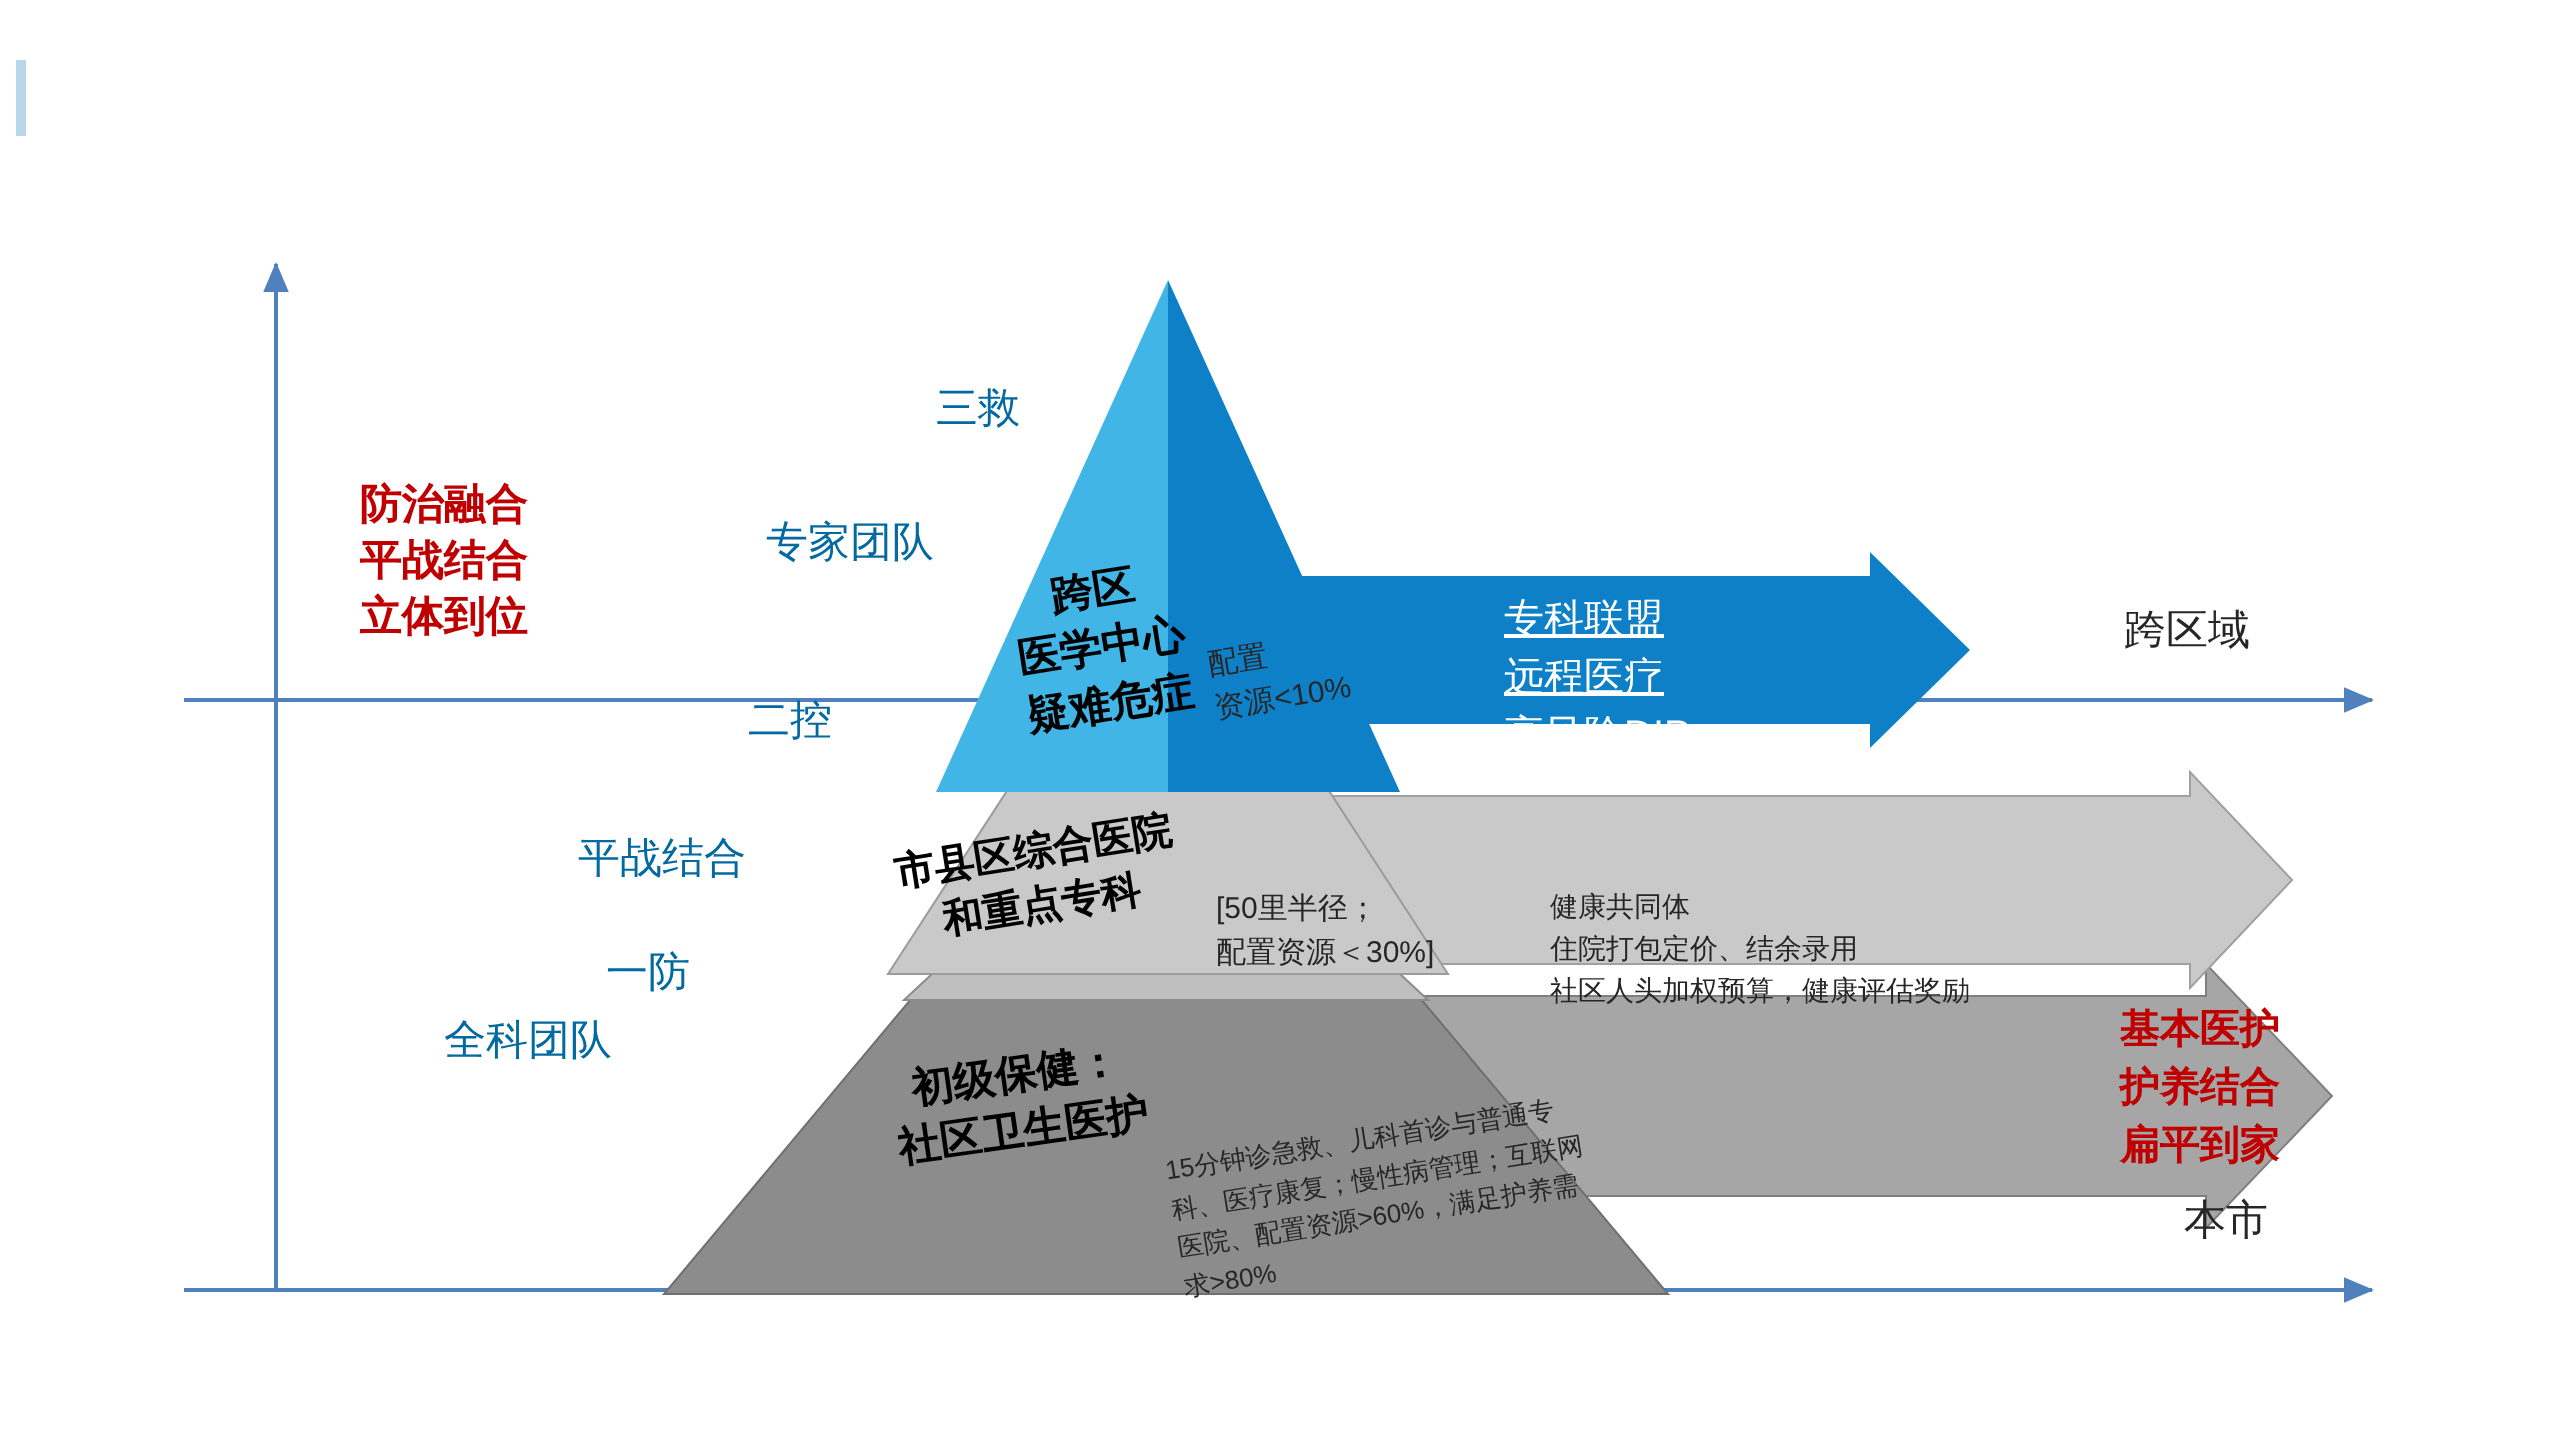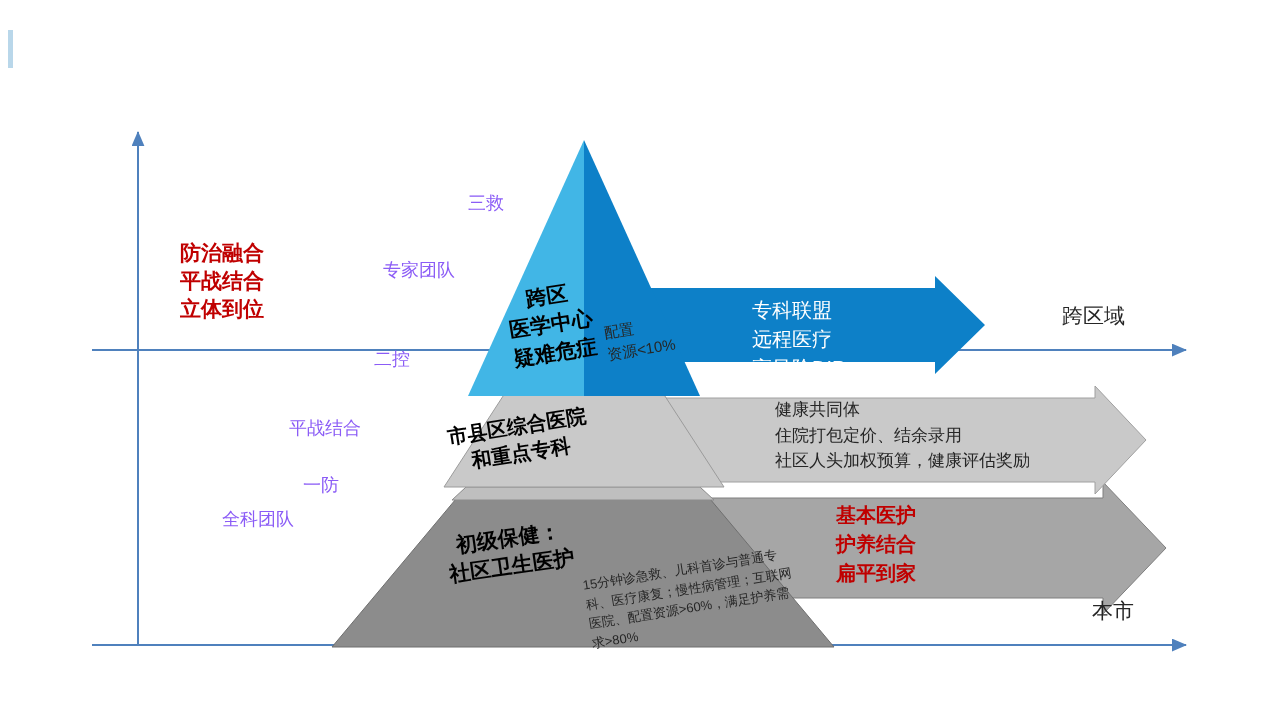--- a/index.html
+++ b/index.html
@@ -36,22 +36,22 @@
     position: absolute;
     white-space: pre;
     line-height: 1.25;
     color: #262626;
   }
   .axis-label {
     font-size: 21px;
     color: #262626;
   }
   .tier-label {
-    font-size: 18px;
-    color: #8b5cf6;
+    font-size: 21px;
+    color: #0369a1;
   }
   .red-note {
     color: #c00000;
     font-weight: bold;
     font-size: 21px;
     text-align: left;
     line-height: 1.35;
   }
   .red-note2 {
     color: #c00000;
@@ -59,22 +59,23 @@
     font-size: 20px;
     line-height: 1.45;
   }
   .arrow-text-blue {
     color: #ffffff;
     font-size: 20px;
     line-height: 1.45;
   }
   .arrow-text-gray {
     color: #262626;
-    font-size: 17px;
+    font-size: 14px;
     line-height: 1.5;
+    margin-top: 46px;
   }
   .pyr-text {
     color: #000000;
     font-weight: bold;
     text-align: center;
     line-height: 1.35;
   }
   .small-note {
     color: #262626;
     font-size: 15px;
@@ -158,31 +159,33 @@
 
   <div class="lbl pyr-text" style="left:424px; top:413px; width:190px; font-size:20px; transform: rotate(-9deg); white-space: pre-line;">市县区综合医院
 和重点专科</div>
 
   <div class="lbl pyr-text" style="left:400px; top:524px; width:220px; font-size:21px; transform: rotate(-8deg); white-space: pre-line;">初级保健：
 社区卫生医护</div>
 
   <div class="lbl small-note" style="left:605px; top:312px; width:130px; transform: rotate(-9deg); white-space: pre-line;">配置
 资源&lt;10%</div>
 
+  <div class="lbl small-note" style="left:608px; top:444px; width:160px; white-space: pre-line;">[50里半径；
+配置资源＜30%]</div>
 
   <div class="lbl tiny-note" style="left:586px; top:557px; width:236px; transform: rotate(-9deg); white-space: pre-line;">15分钟诊急救、儿科首诊与普通专
 科、医疗康复；慢性病管理；互联网
 医院、配置资源&gt;60%，满足护养需
 求&gt;80%</div>
 
-  <div class="lbl arrow-text-blue" style="left:752px; top:296px; width:250px; white-space: pre-line;">专科联盟
+  <div class="lbl arrow-text-blue" style="left:752px; top:296px; width:250px; white-space: pre-line; text-decoration: underline;">专科联盟
 远程医疗
 高风险DIP</div>
 
   <div class="lbl arrow-text-gray" style="left:775px; top:397px; width:400px; white-space: pre-line;">健康共同体
   住院打包定价、结余录用
     社区人头加权预算，健康评估奖励</div>
 
-  <div class="lbl red-note2" style="left:836px; top:501px; width:280px; white-space: pre-line;">基本医护
+  <div class="lbl red-note2" style="left:860px; top:501px; width:280px; text-align:right; white-space: pre-line;">基本医护
 护养结合
 扁平到家</div>
 
 </div>
 
 </body></html>

